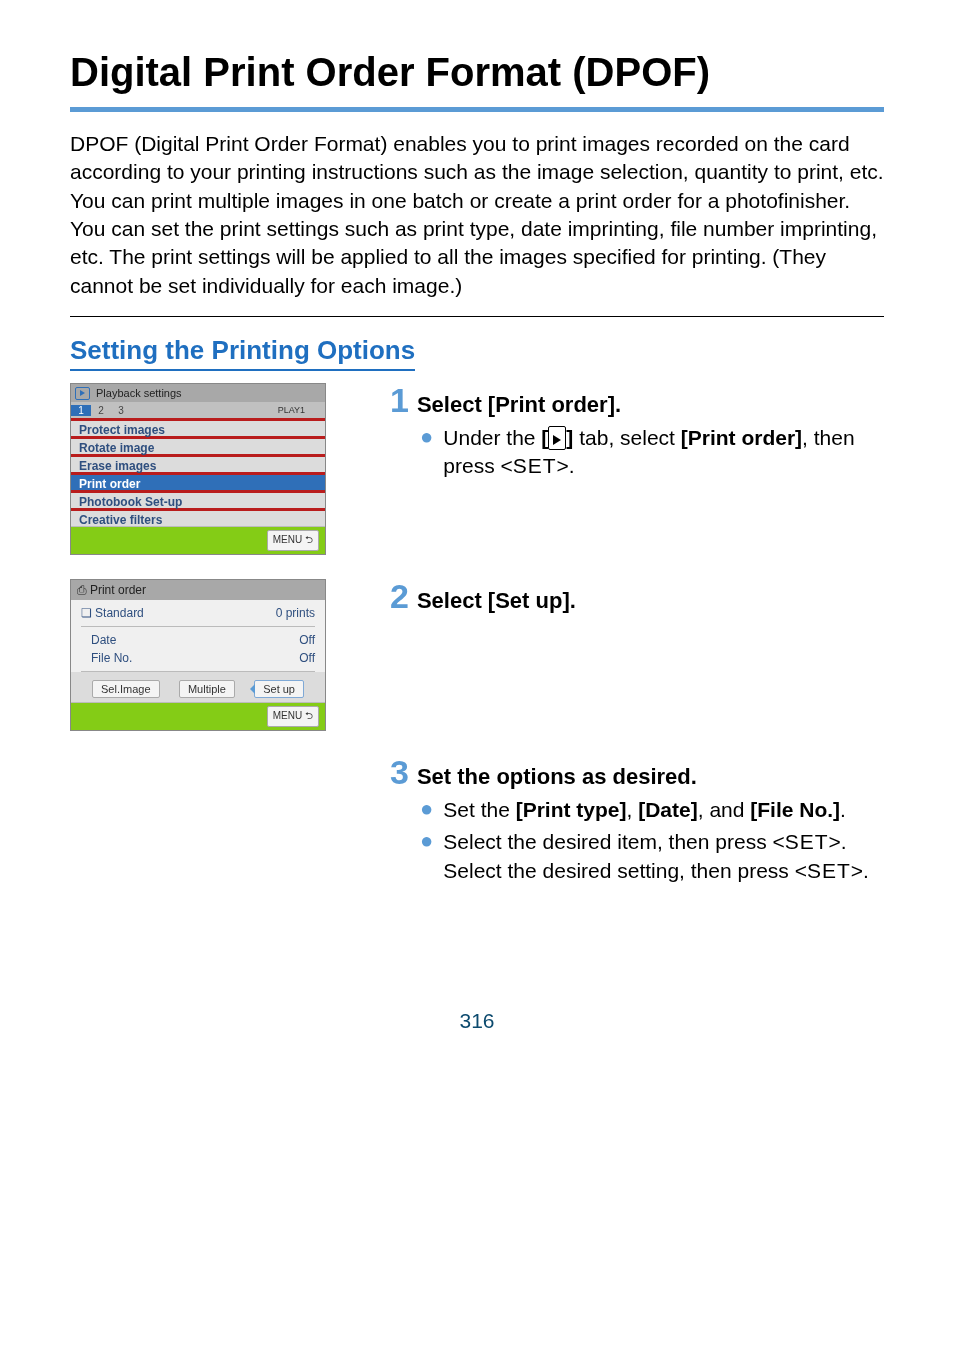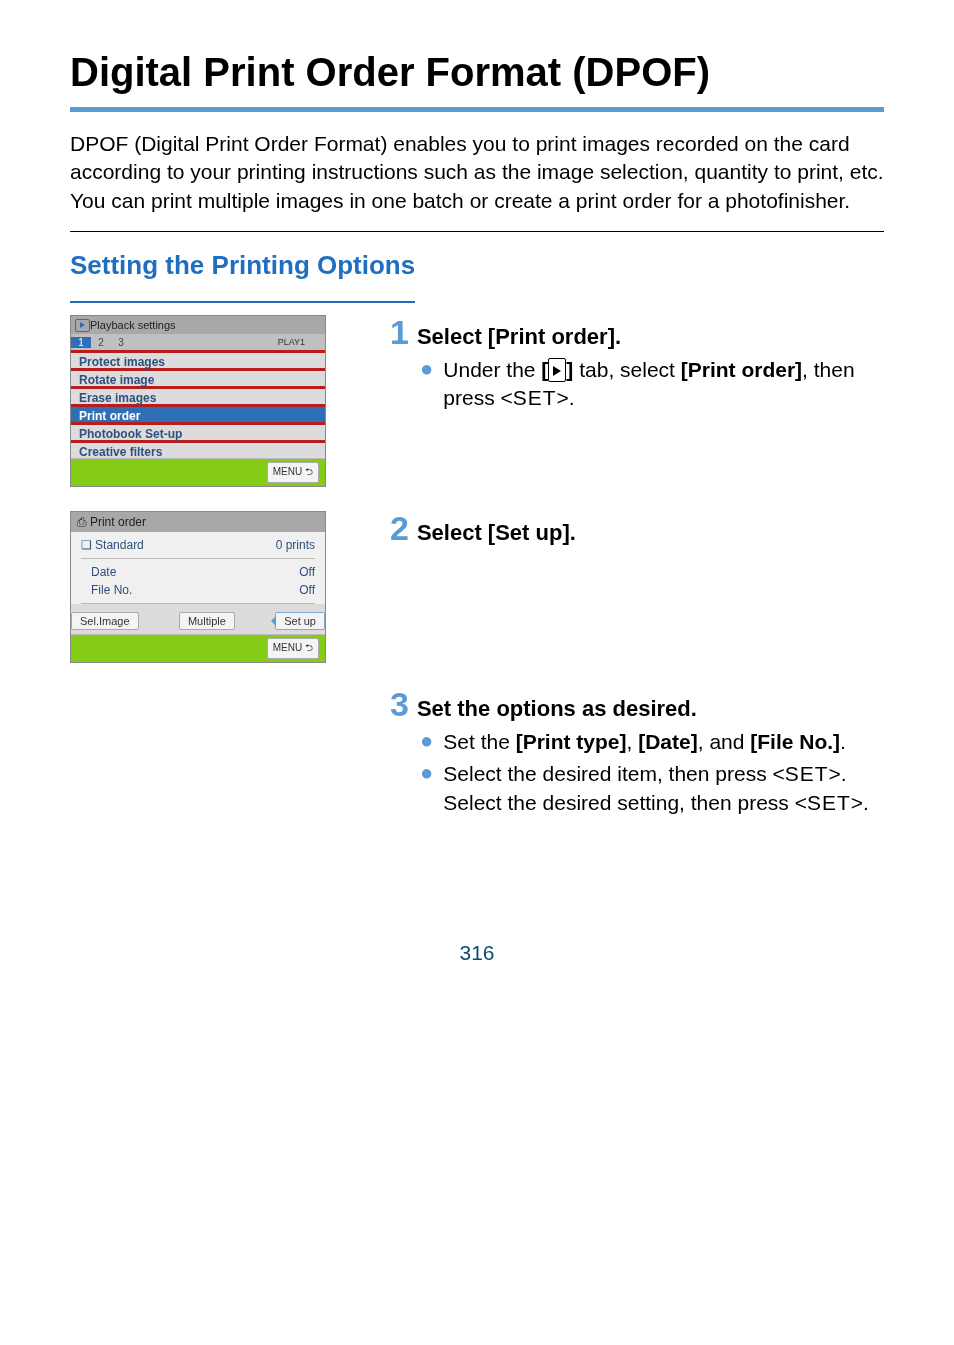--- a/index.html
+++ b/index.html
@@ -26,21 +26,21 @@
     border: none;
     border-top: 1px solid #000;
     margin: 16px 0 18px 0;
   }
   .section-title {
     display: inline-block;
     font-size: 26px;
     font-weight: bold;
     color: #1f6fc0;
     border-bottom: 2px solid #1f6fc0;
-    padding-bottom: 20px;
+    padding-bottom: 3px;
     margin-bottom: 12px;
   }
   .steps-layout {
     display: grid;
     grid-template-columns: 280px 1fr;
     column-gap: 40px;
     row-gap: 24px;
   }
   .left-col { width: 280px; }
 
@@ -51,20 +51,21 @@
     border: 1px solid #888;
     font-size: 12px;
     color: #333;
   }
   .cam-header {
     display: flex;
     align-items: center;
     background: #a8a8a8;
     height: 18px;
     padding: 0 4px;
+    gap: 6px;
   }
   .cam-play-ico {
     display: inline-flex;
     align-items: center;
     gap: 2px;
     color: #2f6fb8;
     font-size: 10px;
   }
   .cam-header-text { font-size: 11px; color: #222; }
   .cam-tabs {
@@ -140,21 +141,21 @@
   }
   .cam-order-row.sub { padding-left: 10px; }
   .cam-order-divider {
     border: none;
     border-top: 1px solid #bbb;
     margin: 4px 0;
   }
   .cam-order-buttons {
     display: flex;
     justify-content: space-between;
-    padding: 4px 0;
+    padding: 4px 21px;
     background: #dcdcdc;
   }
   .cam-small-btn {
     background: #f4f4f4;
     border: 1px solid #aaa;
     font-size: 11px;
     padding: 2px 8px;
     border-radius: 2px;
     color: #333;
   }
@@ -244,20 +245,21 @@
 </style>
 </head>
 <body>
 
 
 
 <h1 class="page-title">Digital Print Order Format (DPOF)</h1>
 
 <div class="intro">
   <p>DPOF (Digital Print Order Format) enables you to print images recorded on the card according to your printing instructions such as the image selection, quantity to print, etc. You can print multiple images in one batch or create a print order for a photofinisher.</p>
+  <p>You can set the print settings such as print type, date imprinting, file number imprinting, etc. The print settings will be applied to all the images specified for printing. (They cannot be set individually for each image.)</p>
 </div>
 
 <hr class="hr-thin">
 
 <div class="section-title">Setting the Printing Options</div>
 
 <div class="steps-layout">
 
   <div class="left-col">
     <div class="cam-menu">

